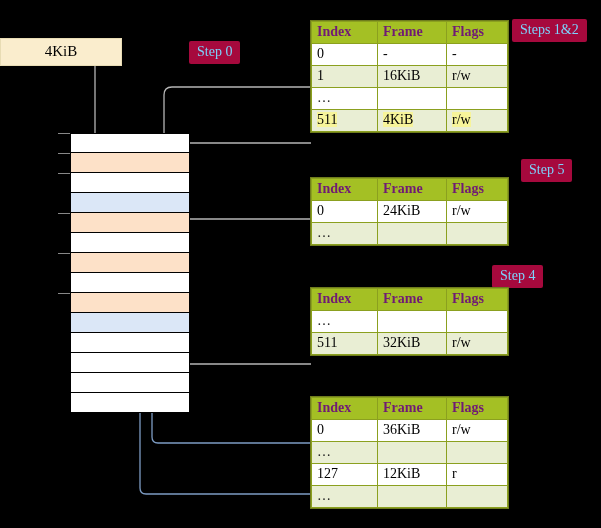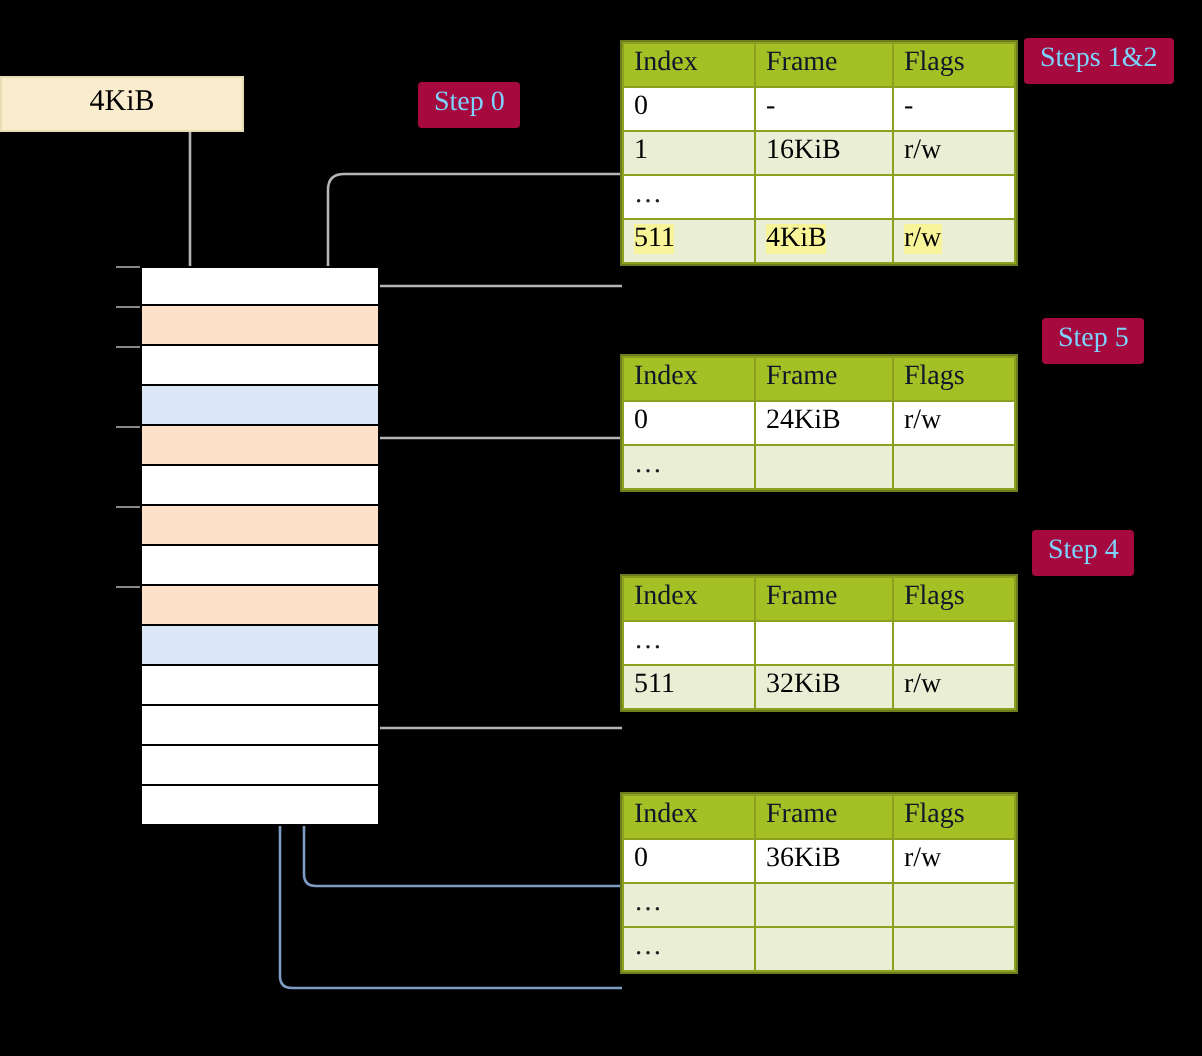--- a/index.html
+++ b/index.html
@@ -28,21 +28,21 @@
   .m-blue{background:#dbe7f7;}
   .tick{position:absolute;left:58px;width:12px;height:0;border-top:1px solid #888;}
 
   
   .ptable{position:absolute;border:1px solid #6f7d1c;border-collapse:collapse;
           background:#fff;}
   .ptable table{border-collapse:collapse;}
   .ptable th,.ptable td{border:1px solid #8ba01f;font-size:14px;
         padding:2px 5px 3px 5px;line-height:1.15;text-align:left;
         font-family:"Liberation Serif",serif;}
-  .ptable th{background:#a4c024;color:#0f172a;font-weight:normal;}
+  .ptable th{background:#a4c024;color:#701a75;font-weight:bold;}
   .ptable td.c0{width:55px;}
   .ptable td.c1{width:58px;}
   .ptable td.c2{width:50px;}
   tr.alt td{background:#e9eed4;}
   tr.norm td{background:#ffffff;}
   .hl{background:#f7f49a;}
   td.dots{color:#222;letter-spacing:1px;}
 </style>
 </head>
 <body>
@@ -77,30 +77,30 @@
   <path d="M152,324 L152,320" fill="none" stroke="#7d9cc4" stroke-width="1.3" marker-end="url(#ab)"></path>
 
   <path d="M140,214 L140,488 Q140,494 146,494 L311,494" fill="none" stroke="#7d9cc4" stroke-width="1.3"></path>
   <path d="M140,214 L140,210" fill="none" stroke="#7d9cc4" stroke-width="1.3" marker-end="url(#ab)"></path>
 </svg>
 
 <div class="capbox" style="left:0px;top:38px;width:120px;">
   <span>4KiB</span>
 </div>
 
-<div class="pill" style="left:189px;top:41px;margin-left:20px;">
+<div class="pill" style="left:189px;top:41px;">
   <span>Step 0</span>
 </div>
 <div class="pill" style="left:512px;top:19px;">
   <span>Steps 1&amp;2</span>
 </div>
 <div class="pill" style="left:521px;top:159px;">
   <span>Step 5</span>
 </div>
-<div class="pill" style="left:516px;top:265px;">
+<div class="pill" style="left:492px;top:265px;">
   <span>Step 4</span>
 </div>
 
 <div id="memcol">
     <div class="mrow m-white"></div>
     <div class="mrow m-orange"></div>
     <div class="mrow m-white"></div>
     <div class="mrow m-blue"></div>
     <div class="mrow m-orange"></div>
     <div class="mrow m-white"></div>
@@ -214,20 +214,25 @@
         <tr class="norm">
           <td class="c0">0</td>
           <td class="c1">36KiB</td>
           <td class="c2">r/w</td>
         </tr>
         <tr class="alt">
           <td class="c0 dots">…</td>
           <td class="c1">&nbsp;</td>
           <td class="c2">&nbsp;</td>
         </tr>
+        <tr class="norm">
+          <td class="c0">127</td>
+          <td class="c1">12KiB</td>
+          <td class="c2">r</td>
+        </tr>
         <tr class="alt">
           <td class="c0 dots">…</td>
           <td class="c1">&nbsp;</td>
           <td class="c2">&nbsp;</td>
         </tr>
       </tbody>
     </table>
   </div>
 
 </body></html>

